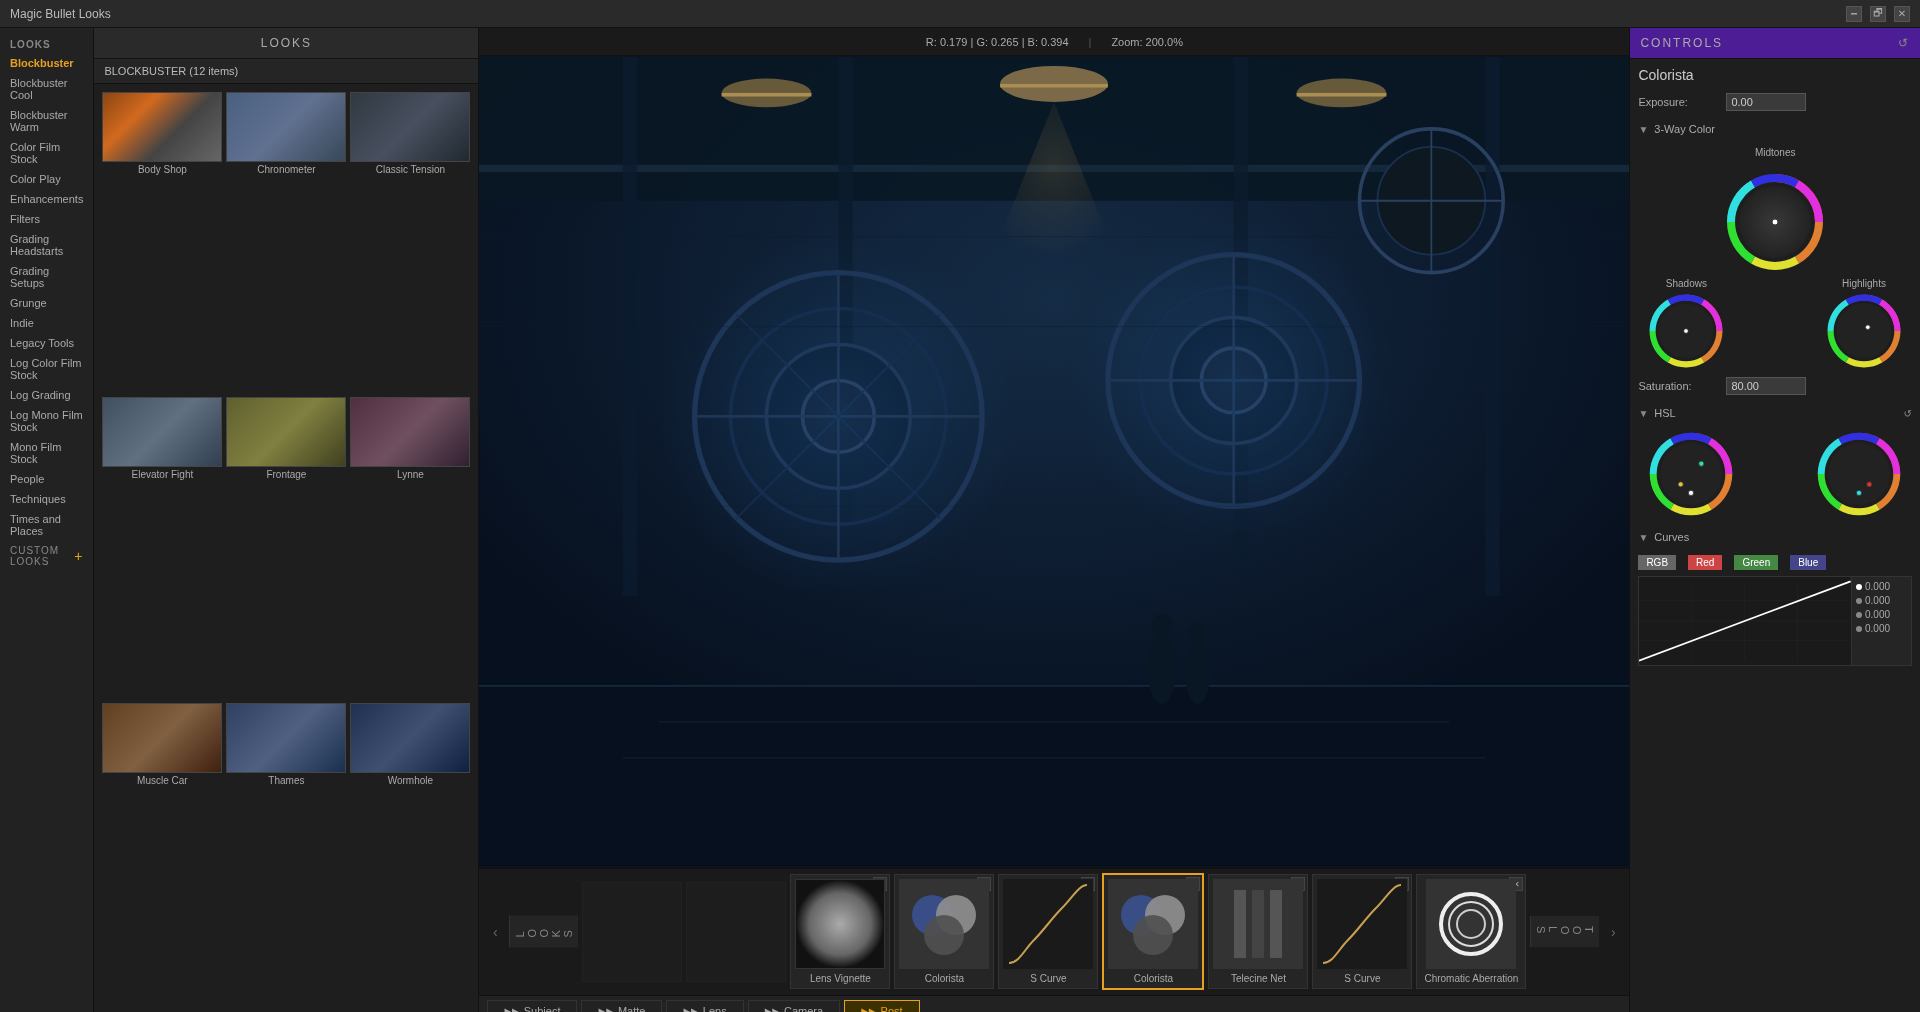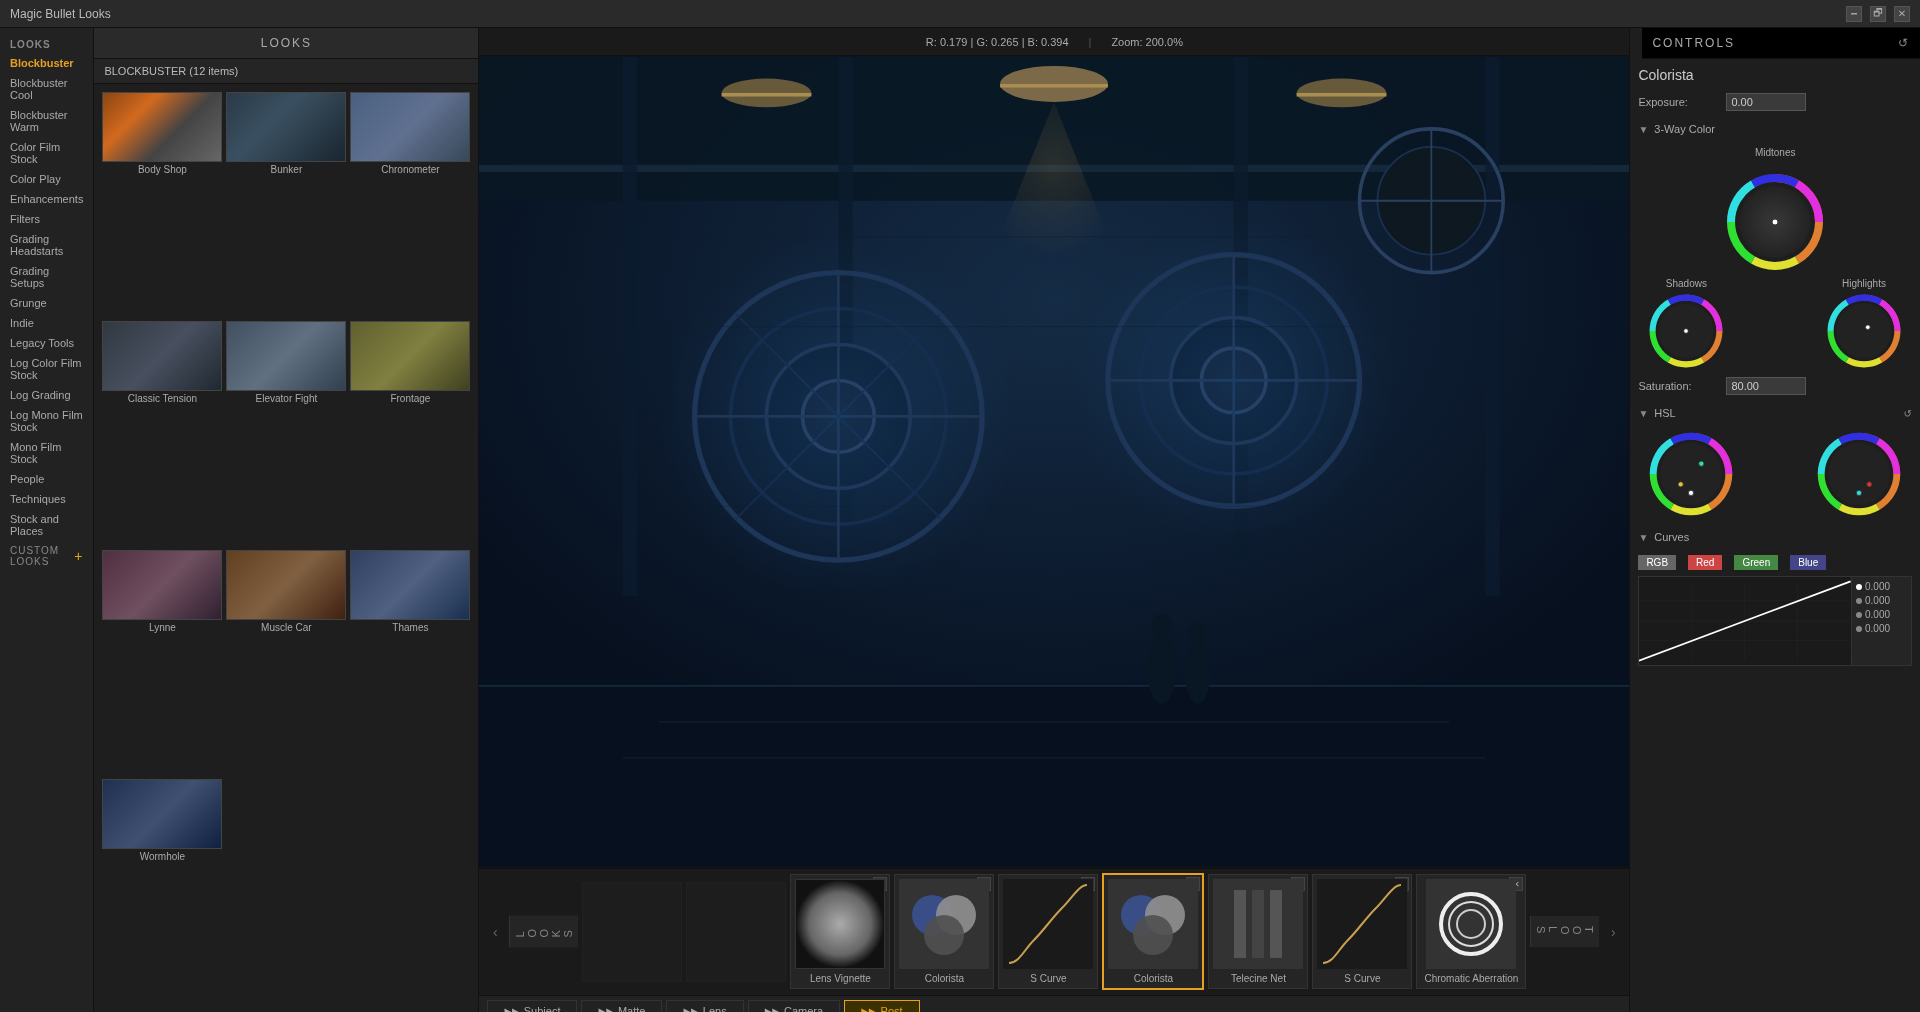--- a/index.html
+++ b/index.html
@@ -193,31 +193,30 @@
 
     
     #controls-panel {
       width: 370px;
       background: #1e1e1e;
       border-left: 1px solid #111;
       display: flex;
       flex-direction: column;
     }
     #controls-header {
-      background: #000000;
+      background: #4c1d95;
       padding: 8px 10px;
       font-size: 12px;
       color: #aaa;
       letter-spacing: 2px;
       text-align: center;
       border-bottom: 1px solid #111;
       display: flex;
       align-items: center;
       justify-content: space-between;
-      margin-left: 12px;
     }
     #controls-content {
       flex: 1;
       padding: 8px;
       overflow-y: auto;
     }
     .control-title {
       font-size: 14px;
       color: #ccc;
       margin-bottom: 10px;
@@ -498,42 +497,36 @@
     <div class="sidebar-item">Grading Setups</div>
     <div class="sidebar-item">Grunge</div>
     <div class="sidebar-item">Indie</div>
     <div class="sidebar-item">Legacy Tools</div>
     <div class="sidebar-item">Log Color Film Stock</div>
     <div class="sidebar-item">Log Grading</div>
     <div class="sidebar-item">Log Mono Film Stock</div>
     <div class="sidebar-item">Mono Film Stock</div>
     <div class="sidebar-item">People</div>
     <div class="sidebar-item">Techniques</div>
-    <div class="sidebar-item">Stock and Places</div>
+    <div class="sidebar-item">Times and Places</div>
     <div class="sidebar-custom">
       <span>CUSTOM LOOKS</span>
       <span class="plus-icon">+</span>
     </div>
   </div>
 
   <div id="looks-panel">
     <div id="looks-header">LOOKS</div>
     <div id="looks-subheader">BLOCKBUSTER (12 items)</div>
     <div id="looks-grid">
       <div class="look-item">
         <div class="look-thumb">
             <div class="look-thumb-bg thumb-bodyshop"></div>
           </div>
         <div class="look-name">Body Shop</div>
-      </div>
-      <div class="look-item">
-        <div class="look-thumb">
-            <div class="look-thumb-bg thumb-bunker"></div>
-          </div>
-        <div class="look-name">Bunker</div>
       </div>
       <div class="look-item">
         <div class="look-thumb">
             <div class="look-thumb-bg thumb-chrono"></div>
           </div>
         <div class="look-name">Chronometer</div>
       </div>
       <div class="look-item">
         <div class="look-thumb">
             <div class="look-thumb-bg thumb-classic-tension"></div>

